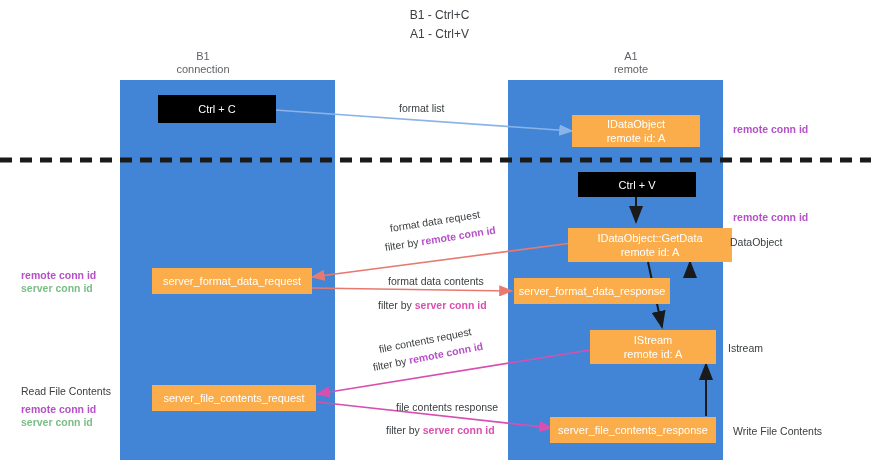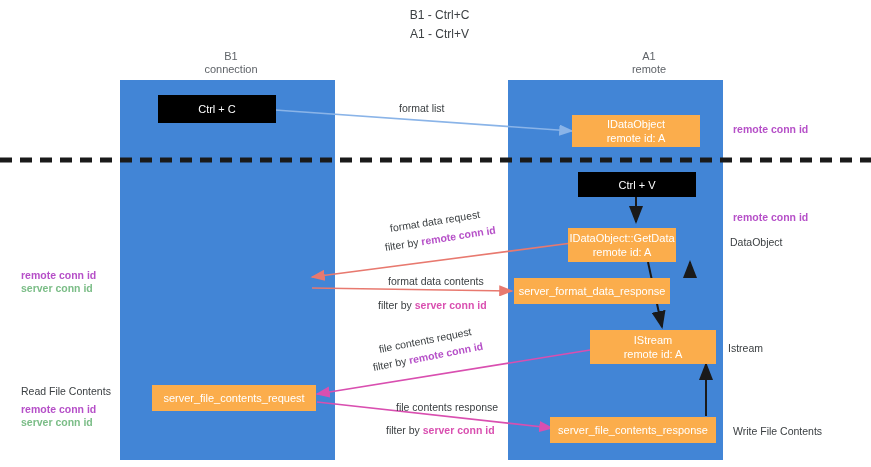--- a/index.html
+++ b/index.html
@@ -52,25 +52,25 @@
 </head>
 <body>
 
 <div class="stage">
 
   <div class="title">
     <div>B1 - Ctrl+C</div>
     <div>A1 - Ctrl+V</div>
   </div>
 
-  <div class="col-head" style="left:176px;top:50px;width:110px;">
+  <div class="col-head" style="left:148px;top:50px;width:110px;">
     <span class="c1">B1</span>
     <span class="c2">connection</span>
   </div>
-  <div class="col-head" style="left:594px;top:50px;width:110px;">
+  <div class="col-head" style="left:576px;top:50px;width:110px;">
     <span class="c1">A1</span>
     <span class="c2">remote</span>
   </div>
 
   <div class="lane" style="left:120px;top:80px;width:215px;height:380px;"></div>
   <div class="lane" style="left:508px;top:80px;width:215px;height:380px;"></div>
 
   <svg class="layer" viewBox="0 0 871 467">
     <defs>
       <marker id="ah-blue" markerWidth="9" markerHeight="7" refX="8" refY="3.5" orient="auto">
@@ -114,25 +114,28 @@
 
   <div class="box orange" style="left:572px;top:115px;width:128px;height:32px;">
     <span>IDataObject</span>
     <span>remote id: A</span>
   </div>
 
   <div class="box green" style="left:578px;top:172px;width:118px;height:25px;">
     <span>Ctrl + V</span>
   </div>
 
-  <div class="box orange" style="left:568px;top:228px;width:108px;height:34px;">
+  <div class="box orange" style="left:568px;top:228px;width:164px;height:34px;">
     <span>IDataObject::GetData</span>
     <span>remote id: A</span>
   </div>
 
+  <div class="box orange" style="left:152px;top:268px;width:160px;height:26px;">
+    <span>server_format_data_request</span>
+  </div>
 
   <div class="box orange" style="left:514px;top:278px;width:156px;height:26px;">
     <span>server_format_data_response</span>
   </div>
 
   <div class="box orange" style="left:590px;top:330px;width:126px;height:34px;">
     <span>IStream</span>
     <span>remote id: A</span>
   </div>
 

